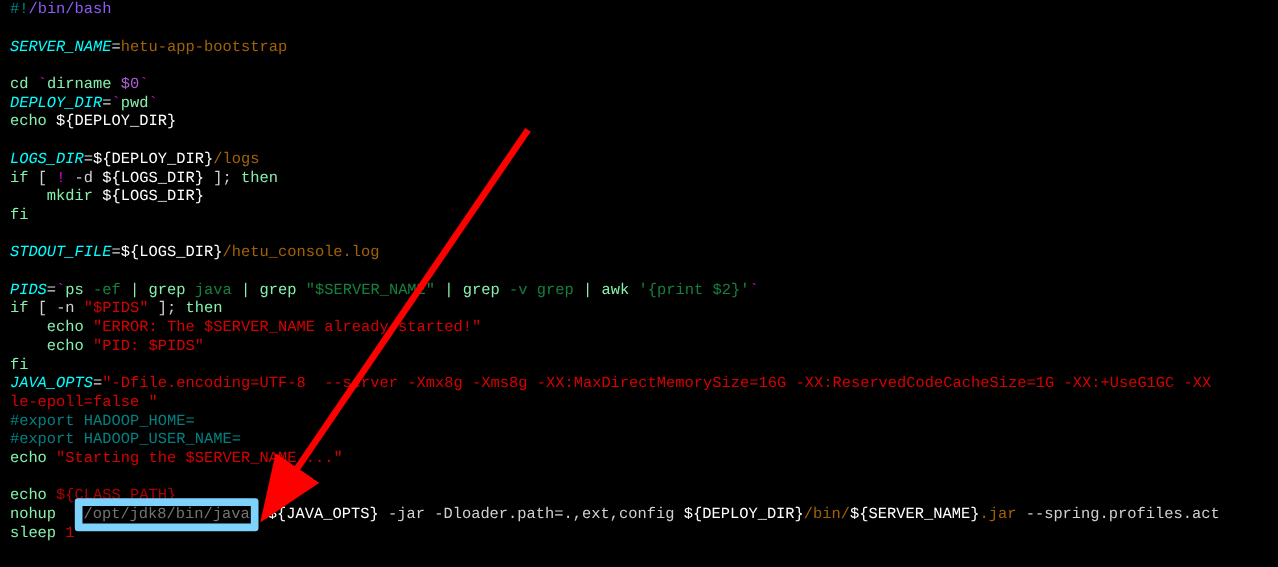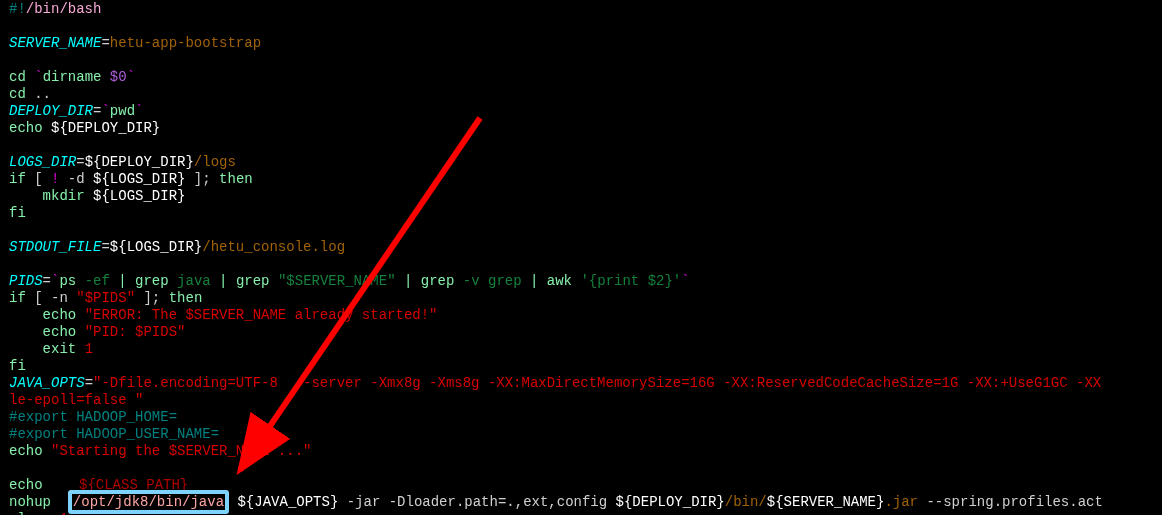--- a/index.html
+++ b/index.html
@@ -17,30 +17,30 @@
 
   .green   { color: #a16207; }
   .cyan    { color: #00ffff; font-style: italic; }
   .cyan2   { color: #15803d; }
   .yellow  { color: #86efac; }
   .teal    { color: #008080; }
   .magenta { color: #d700d7; }
   .purple  { color: #af5fd7; }
   .orange  { color: #ffffff; }
   .red     { color: #d70000; }
-  .darkred { color: #af0000; margin-left: 28px; }
+  .darkred { color: #af0000; }
   .white   { color: #d0d0d0; }
-  .blue    { color: #f9a8d4; }
+  .blue    { color: #8b5cf6; }
 
   .highlight-box {
     display: inline;
-    border: 4px solid #7dd3fc;
+    border: 7px solid #7dd3fc;
     border-radius: 3px;
     padding: 0 1px;
-    color: #fca5a5;
+    color: #737373;
   }
 
   .arrow-svg {
     position: absolute;
     left: 0; top: 0;
     width: 1162px; height: 515px;
     pointer-events: none;
   }
 </style>
 </head>
@@ -51,21 +51,20 @@
 <div class="line"><span class="teal">#!</span><span class="blue">/bin/bash</span></div>
 
 <div class="line">&nbsp;</div>
 
 <div class="line"><span class="cyan">SERVER_NAME</span><span class="white">=</span><span class="green">hetu-app-bootstrap</span></div>
 
 <div class="line">&nbsp;</div>
 
 <div class="line"><span class="yellow">cd</span> <span class="magenta">`</span><span class="yellow">dirname</span> <span class="purple">$0</span><span class="magenta">`</span></div>
 
-<div class="line"><span class="yellow">cd</span> <span class="white">..</span></div>
 
 <div class="line"><span class="cyan">DEPLOY_DIR</span><span class="white">=</span><span class="magenta">`</span><span class="yellow">pwd</span><span class="magenta">`</span></div>
 
 <div class="line"><span class="yellow">echo</span> <span class="orange">${DEPLOY_DIR}</span></div>
 
 <div class="line">&nbsp;</div>
 
 <div class="line"><span class="cyan">LOGS_DIR</span><span class="white">=</span><span class="orange">${DEPLOY_DIR}</span><span class="green">/logs</span></div>
 
 <div class="line"><span class="yellow">if</span> <span class="white">[ </span><span class="magenta">!</span><span class="white"> -d </span><span class="orange">${LOGS_DIR}</span><span class="white"> ]; </span><span class="yellow">then</span></div>
@@ -81,21 +80,20 @@
 <div class="line">&nbsp;</div>
 
 <div class="line"><span class="cyan">PIDS</span><span class="white">=</span><span class="magenta">`</span><span class="yellow">ps</span><span class="cyan2"> -ef </span><span class="yellow">| </span><span class="yellow">grep</span><span class="cyan2"> java </span><span class="yellow">| </span><span class="yellow">grep</span> <span class="cyan2">"$SERVER_NAME"</span> <span class="yellow">| </span><span class="yellow">grep</span><span class="cyan2"> -v grep </span><span class="yellow">| </span><span class="yellow">awk</span> <span class="cyan2">'{print $2}'</span><span class="magenta">`</span></div>
 
 <div class="line"><span class="yellow">if</span> <span class="white">[</span><span class="white"> -n </span><span class="red">"$PIDS"</span> <span class="white">]; </span><span class="yellow">then</span></div>
 
 <div class="line">    <span class="yellow">echo</span> <span class="red">"ERROR: The $SERVER_NAME already started!"</span></div>
 
 <div class="line">    <span class="yellow">echo</span> <span class="red">"PID: $PIDS"</span></div>
 
-<div class="line">    <span class="yellow">exit</span> <span class="red">1</span></div>
 
 <div class="line"><span class="yellow">fi</span></div>
 
 <div class="line"><span class="cyan">JAVA_OPTS</span><span class="white">=</span><span class="red">"-Dfile.encoding=UTF-8  --server -Xmx8g -Xms8g -XX:MaxDirectMemorySize=16G -XX:ReservedCodeCacheSize=1G -XX:+UseG1GC -XX</span></div>
 
 <div class="line"><span class="red">le-epoll=false </span><span class="red">"</span></div>
 
 <div class="line"><span class="teal">#export HADOOP_HOME=</span></div>
 
 <div class="line"><span class="teal">#export HADOOP_USER_NAME=</span></div>

